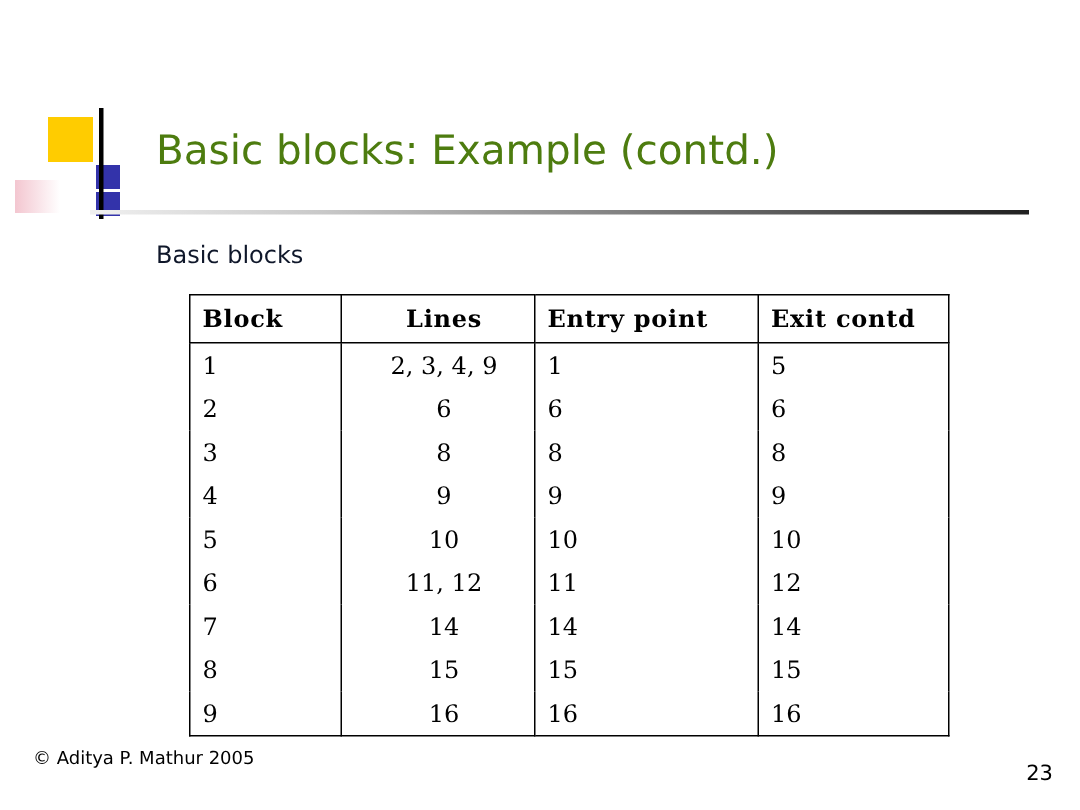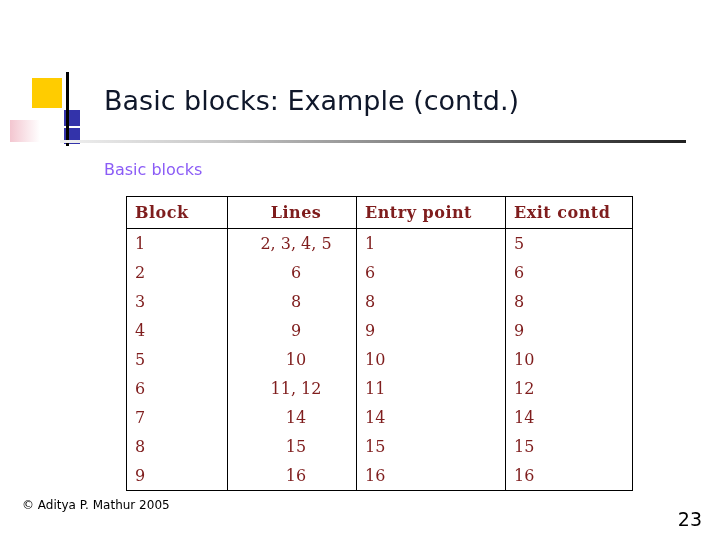--- a/index.html
+++ b/index.html
@@ -63,21 +63,21 @@
     height: 74px;
     background: #000000;
   }
 
   
   .title {
     position: absolute;
     left: 104px;
     top: 85px;
     font-size: 27px;
-    color: #0f172a;
+    color: #4d7c0f;
     font-family: "DejaVu Sans", sans-serif;
     letter-spacing: 0px;
     white-space: nowrap;
   }
 
   
   .title-rule {
     position: absolute;
     left: 60px;
     top: 140px;
@@ -85,35 +85,35 @@
     height: 3px;
     background: linear-gradient(to right, #f0f0f0 0%, #c8c8c8 25%, #202020 100%);
   }
 
   
   .subtitle {
     position: absolute;
     left: 104px;
     top: 160px;
     font-size: 16px;
-    color: #8b5cf6;
+    color: #0f172a;
     font-family: "DejaVu Sans", sans-serif;
   }
 
   
   .tbl-wrap {
     position: absolute;
     left: 126px;
     top: 196px;
   }
   table.bb {
     border-collapse: collapse;
     font-family: "DejaVu Serif", serif;
     font-size: 16px;
-    color: #7f1d1d;
+    color: #000000;
   }
   table.bb td, table.bb th {
     border: 1px solid #000000;
     text-align: left;
     padding: 2px 0 2px 8px;
     font-weight: normal;
     line-height: 1.0;
     height: 25px;
     vertical-align: middle;
   }
@@ -141,21 +141,21 @@
     left: 22px;
     top: 498px;
     font-size: 12px;
     color: #000000;
     font-family: "DejaVu Sans", sans-serif;
   }
   .pagenum {
     position: absolute;
     right: 18px;
     top: 508px;
-    font-size: 19px;
+    font-size: 14px;
     color: #000000;
     font-family: "DejaVu Sans", sans-serif;
   }
 </style>
 </head>
 <body>
 
 <div class="logo">
   <div class="sq-pink"></div>
   <div class="sq-yellow"></div>
@@ -174,21 +174,21 @@
       <tr>
         <th class="c-block">Block</th>
         <th class="c-lines">Lines</th>
         <th class="c-entry">Entry point</th>
         <th class="c-exit">Exit contd</th>
       </tr>
     </thead>
     <tbody>
       <tr>
         <td class="c-block">1</td>
-        <td class="c-lines">2, 3, 4, 5</td>
+        <td class="c-lines">2, 3, 4, 9</td>
         <td class="c-entry">1</td>
         <td class="c-exit">5</td>
       </tr>
       <tr>
         <td class="c-block">2</td>
         <td class="c-lines">6</td>
         <td class="c-entry">6</td>
         <td class="c-exit">6</td>
       </tr>
       <tr>

